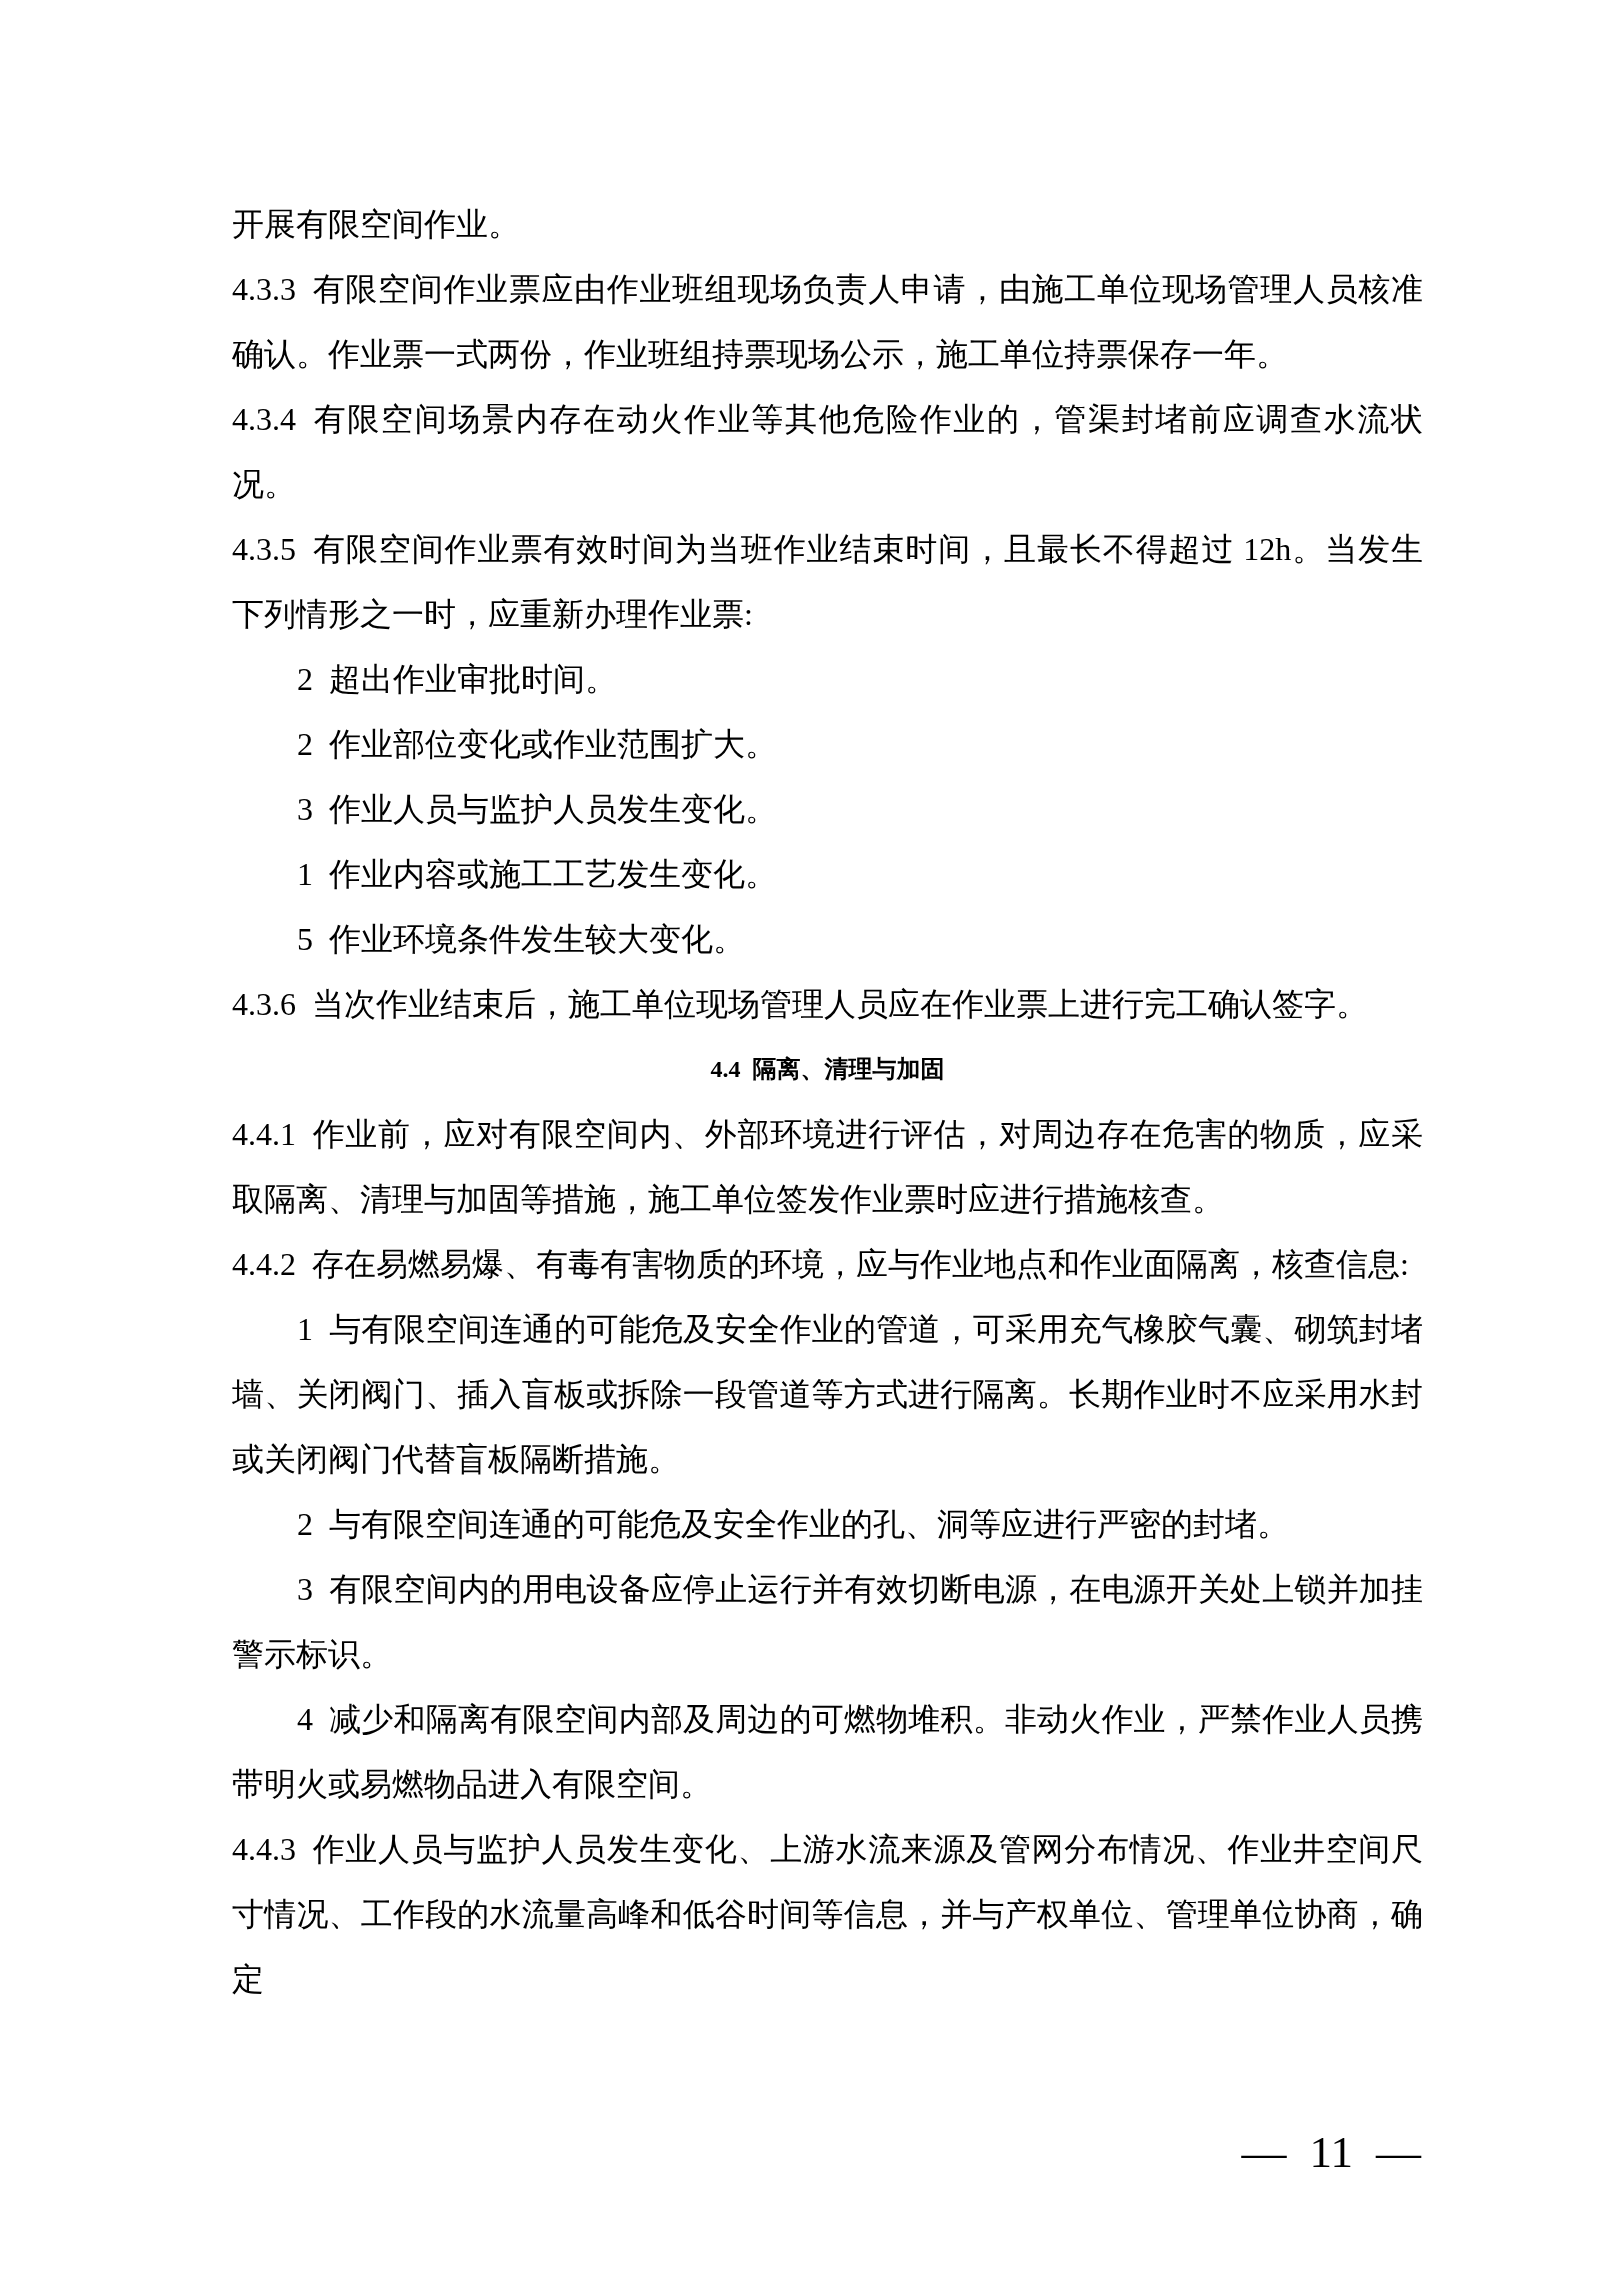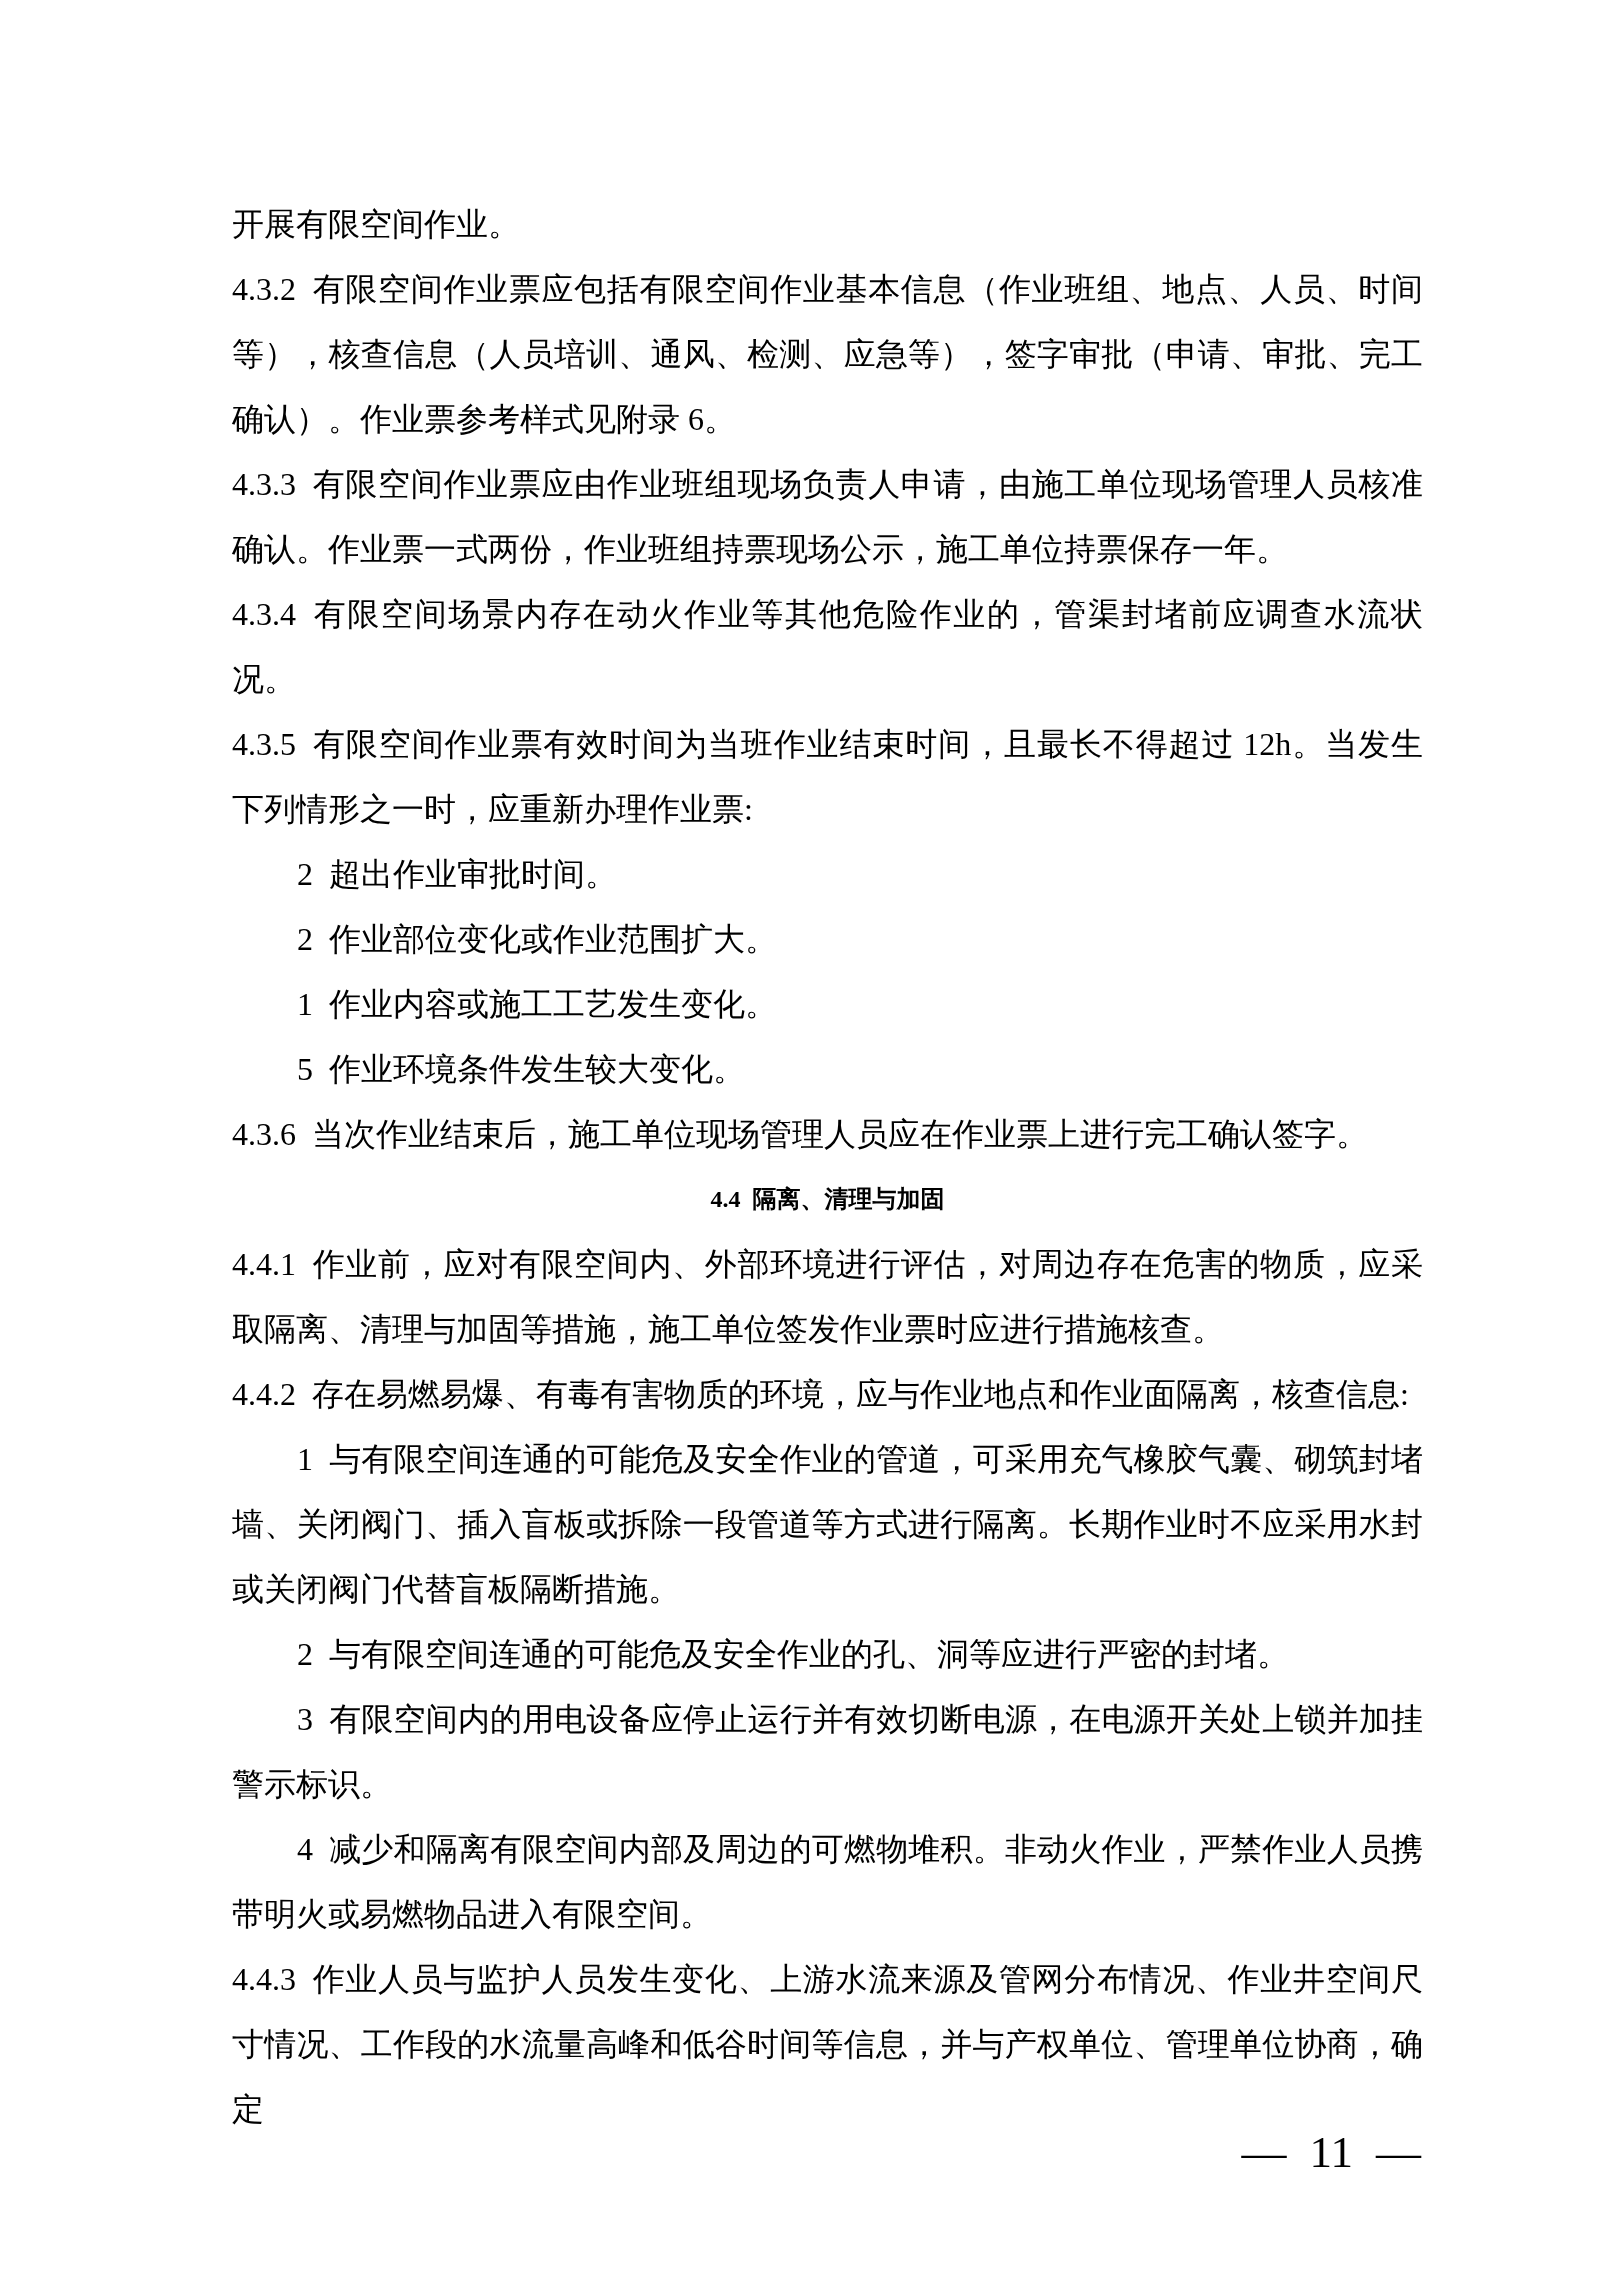--- a/index.html
+++ b/index.html
@@ -44,26 +44,26 @@
     word-spacing:11.8px;
     white-space:nowrap;
   }
 </style>
 </head>
 <body>
 
 <div class="page">
   <div class="content">
     <p class="para">开展有限空间作业。</p>
-    <p class="para">4.3.2 有限空间作业票应包括有限空间作业基本信息（作业班组、地点、人员、时间等），核查信息（人员培训、通风、检测、应急等），签字审批（申请、审批、完工确认）。作业票参考样式见附录 6。</p>
     <p class="para">4.3.3 有限空间作业票应由作业班组现场负责人申请，由施工单位现场管理人员核准确认。作业票一式两份，作业班组持票现场公示，施工单位持票保存一年。</p>
     <p class="para">4.3.4 有限空间场景内存在动火作业等其他危险作业的，管渠封堵前应调查水流状况。</p>
     <p class="para">4.3.5 有限空间作业票有效时间为当班作业结束时间，且最长不得超过 12h。当发生下列情形之一时，应重新办理作业票:</p>
     <p class="para item">2 超出作业审批时间。</p>
     <p class="para item">2 作业部位变化或作业范围扩大。</p>
+    <p class="para item">3 作业人员与监护人员发生变化。</p>
     <p class="para item">1 作业内容或施工工艺发生变化。</p>
     <p class="para item">5 作业环境条件发生较大变化。</p>
     <p class="para">4.3.6 当次作业结束后，施工单位现场管理人员应在作业票上进行完工确认签字。</p>
     <p class="heading">4.4 隔离、清理与加固</p>
     <p class="para">4.4.1 作业前，应对有限空间内、外部环境进行评估，对周边存在危害的物质，应采取隔离、清理与加固等措施，施工单位签发作业票时应进行措施核查。</p>
     <p class="para">4.4.2 存在易燃易爆、有毒有害物质的环境，应与作业地点和作业面隔离，核查信息:</p>
     <p class="para item">1 与有限空间连通的可能危及安全作业的管道，可采用充气橡胶气囊、砌筑封堵墙、关闭阀门、插入盲板或拆除一段管道等方式进行隔离。长期作业时不应采用水封或关闭阀门代替盲板隔断措施。</p>
     <p class="para item">2 与有限空间连通的可能危及安全作业的孔、洞等应进行严密的封堵。</p>
     <p class="para item">3 有限空间内的用电设备应停止运行并有效切断电源，在电源开关处上锁并加挂警示标识。</p>
     <p class="para item">4 减少和隔离有限空间内部及周边的可燃物堆积。非动火作业，严禁作业人员携带明火或易燃物品进入有限空间。</p>

